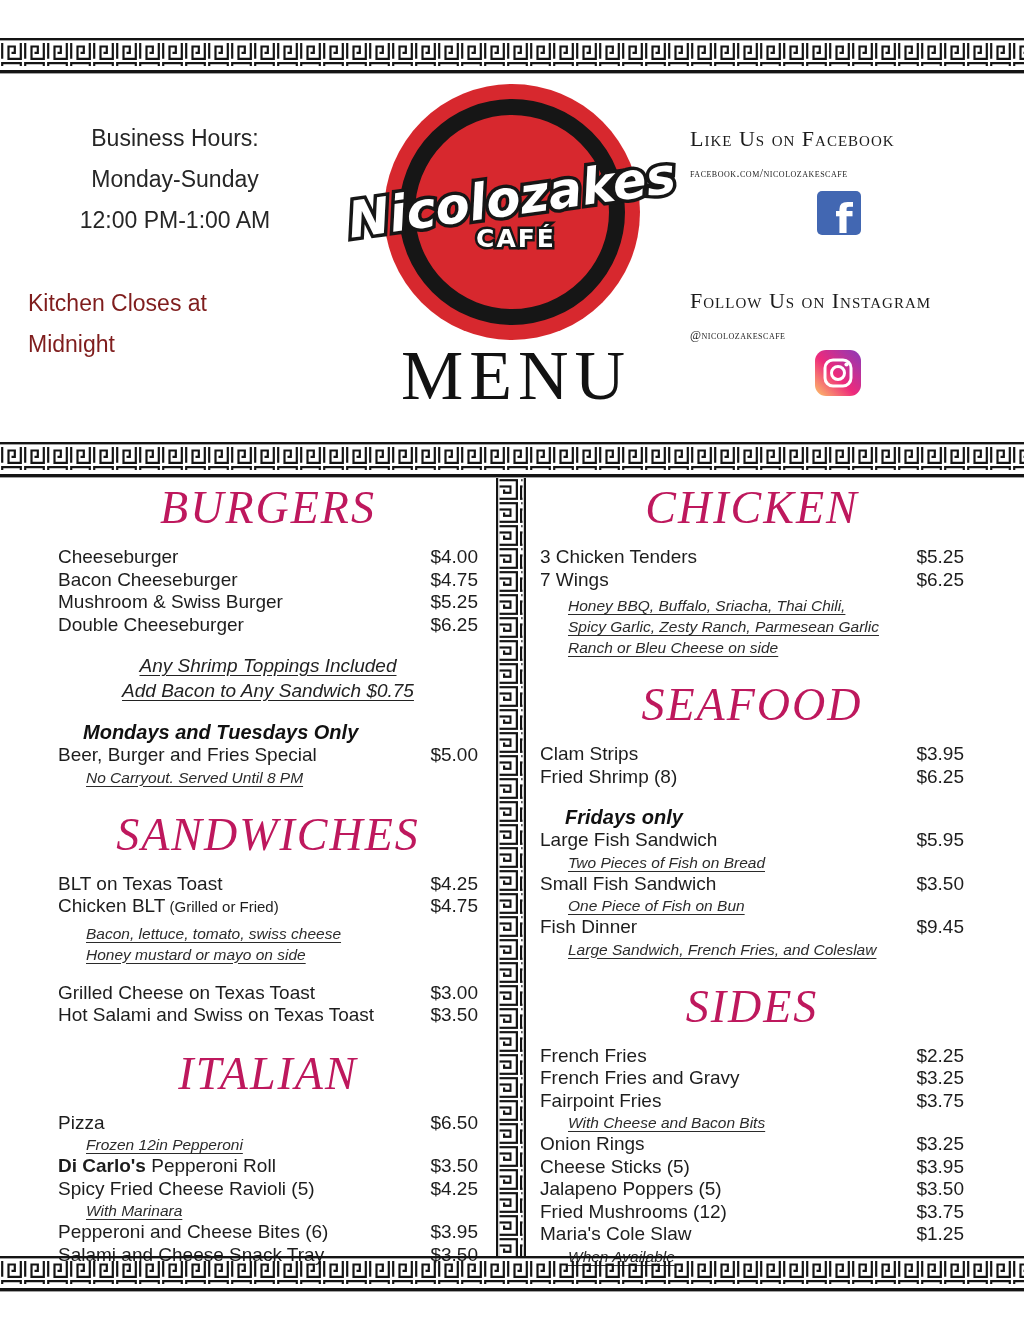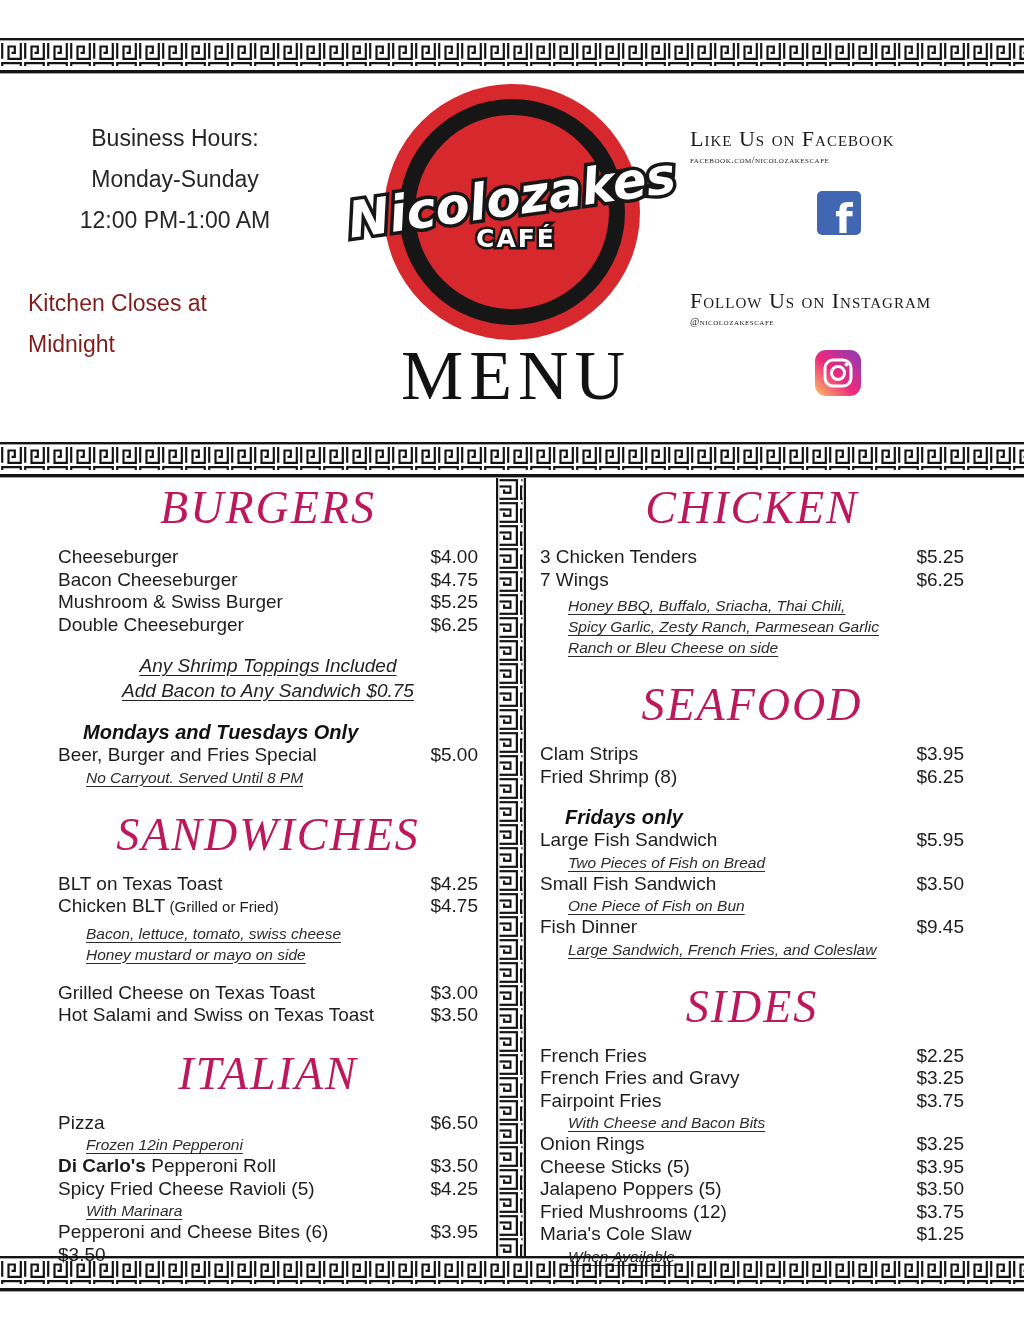--- a/index.html
+++ b/index.html
@@ -19,21 +19,21 @@
   .logo-svg { position:absolute; left:332px; top:75px; overflow:visible; }
   .menu-title { position:absolute; left:0; top:336px; width:1024px; text-align:center;
                 font-family:"Liberation Serif", serif; font-size:70px; letter-spacing:6px;
                 color:#121212; font-weight:400;padding-left:8px; }
   .social { position:absolute; width:300px; text-align:left; }
   .social.fb { left:690px; top:126px; }
   .social.ig { left:690px; top:288px; }
   .social-heading { font-family:"Liberation Serif", serif; font-variant:small-caps;
                     font-size:22px; letter-spacing:1px; color:#1a1a1a; }
   .social-handle  { font-family:"Liberation Serif", serif; font-variant:small-caps;
-                    font-size:10px; letter-spacing:0.5px; color:#1a1a1a; margin-top:2px; }
+                    font-size:12px; letter-spacing:0.5px; color:#1a1a1a; margin-top:14px; }
   .social-icon { position:absolute; display:block; }
   .fb-icon { left:817px; top:191px; }
   .ig-icon { left:815px; top:350px; }
 
   
   .menu-col { position:absolute; top:478px; }
   #col-left  { left:58px;  width:420px; }
   #col-right { left:540px; width:424px; }
   .section-title { font-family:"Liberation Serif", serif; font-weight:400; font-size:46px;
                    letter-spacing:2px; text-align:center; color:#be185d; margin:20px 0 12px;font-style:italic; }
@@ -205,20 +205,21 @@
         <div class="row">
           <span class="item-name">Spicy Fried Cheese Ravioli (5)</span>
           <span class="item-price">$4.25</span>
         </div>
         <div class="detail">With Marinara</div>
         <div class="row">
           <span class="item-name">Pepperoni and Cheese Bites (6)</span>
           <span class="item-price">$3.95</span>
         </div>
         <div class="row">
+          <span class="item-name">Salami and Cheese Snack Tray</span>
           <span class="item-price">$3.50</span>
         </div>
       </section>
     </div>
   <div class="menu-col" id="col-right">
       <section class="menu-section">
         <h2 class="section-title">CHICKEN</h2>
         <div class="row">
           <span class="item-name">3 Chicken Tenders</span>
           <span class="item-price">$5.25</span>

